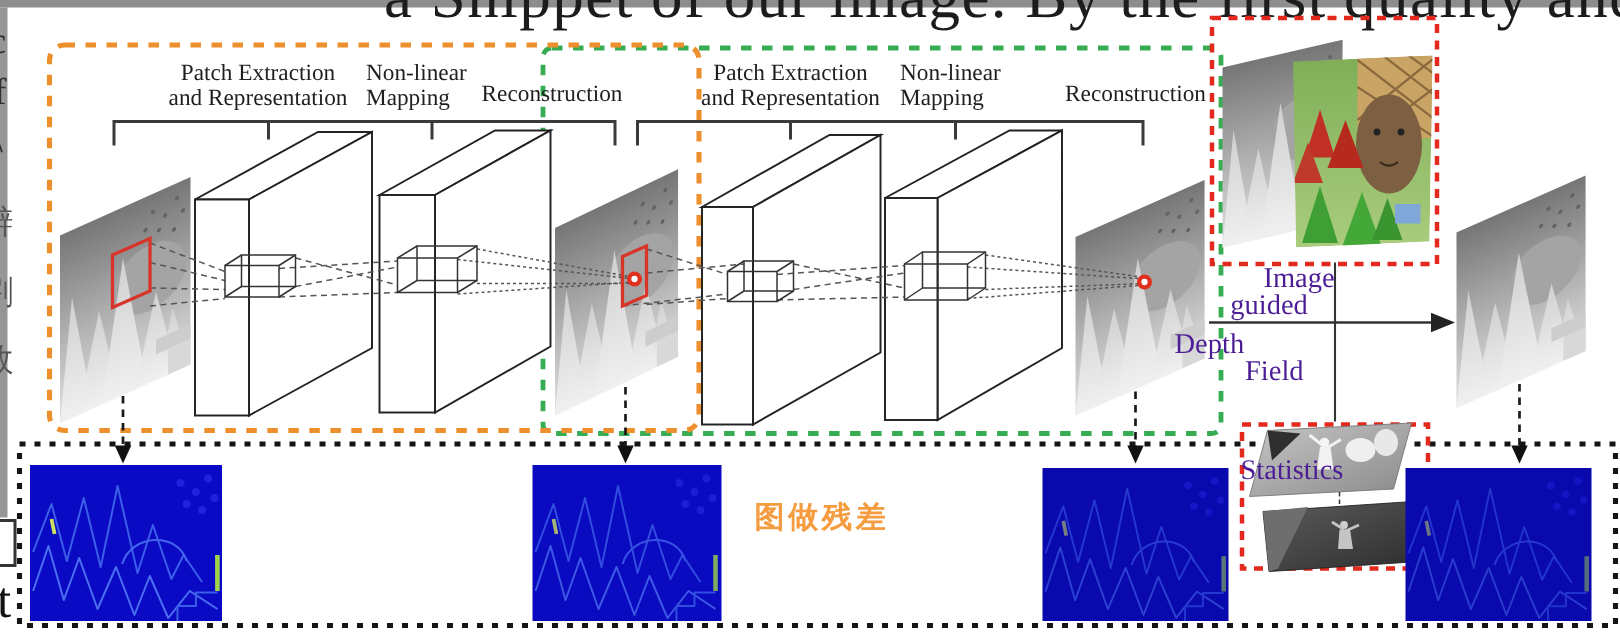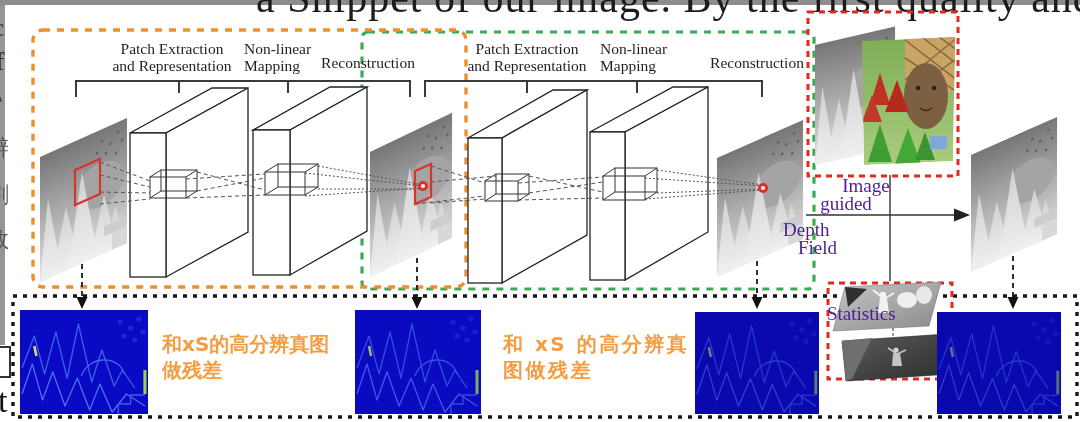--- a/index.html
+++ b/index.html
@@ -305,25 +305,20 @@
   </div>
   <div class="stage-label" style="left:600px;top:40px;">
     <div>Non-linear</div>
     <div>Mapping</div>
   </div>
   <div class="stage-label centered" style="left:757px;top:54px;">Reconstruction</div>
 
   <div class="stats-line centered" style="left:866px;top:175px;">Image</div>
   <div class="stats-line centered" style="left:846px;top:193px;">guided</div>
   <div class="stats-line" style="left:783px;top:219px;">Depth</div>
-  <div class="stats-line" style="left:798px;top:237px;">Field</div>
+  <div class="stats-line" style="left:830px;top:237px;">Field</div>
   <div class="stats-line" style="left:827px;top:255px;margin-top:48px;">Statistics</div>
 
-  <div class="cn-note" style="left:162px;top:331px;color:#F59C40;">
-    <div>和xS的高分辨真图</div>
-    <div>做残差</div>
-  </div>
   <div class="cn-note" style="left:503px;top:331px;color:#F59C40;letter-spacing:2.5px;">
-    <div>和 xS 的高分辨真</div>
     <div>图做残差</div>
   </div>
 
 </div>
 
 </body></html>

